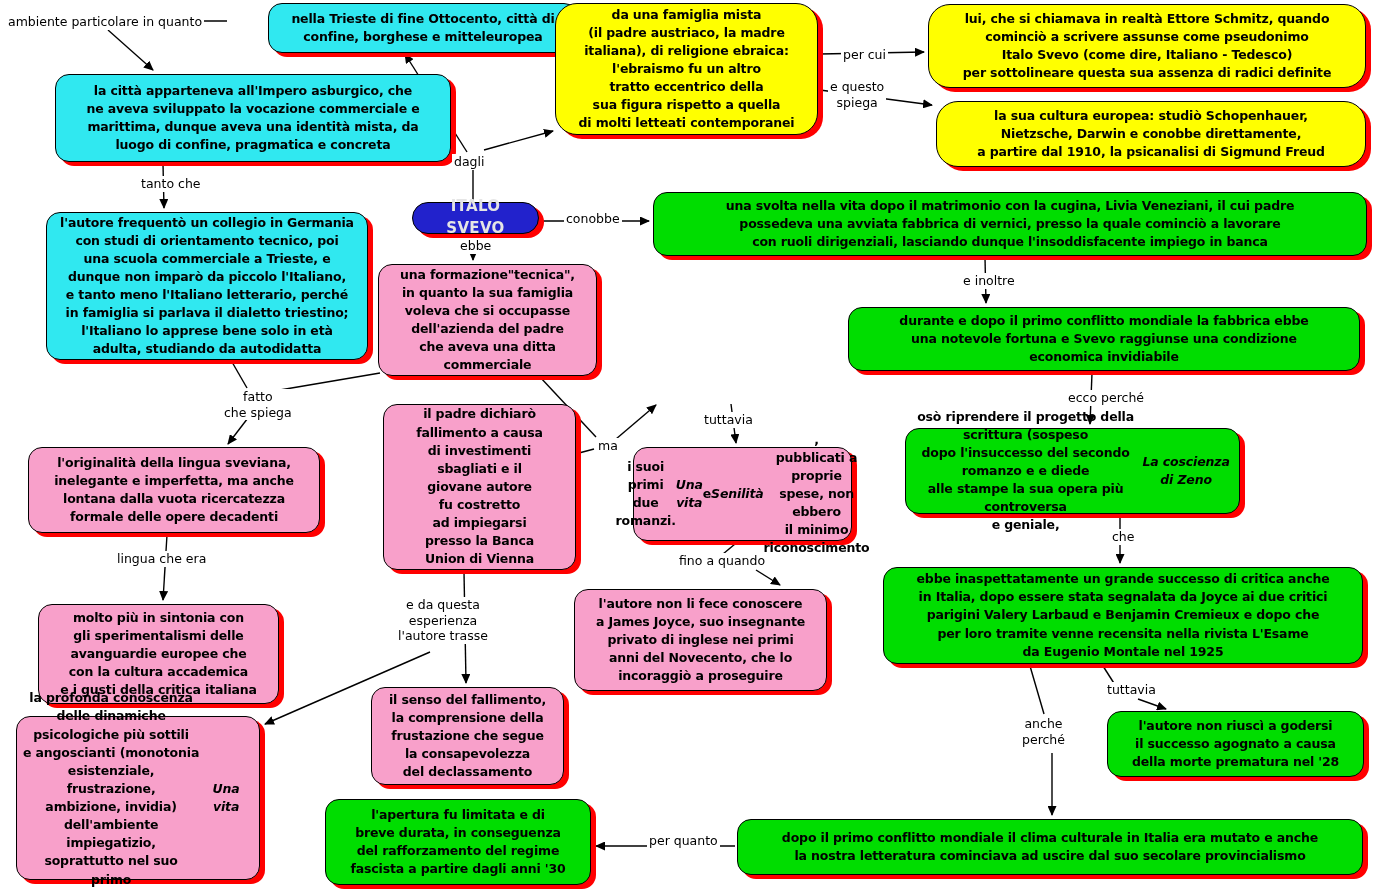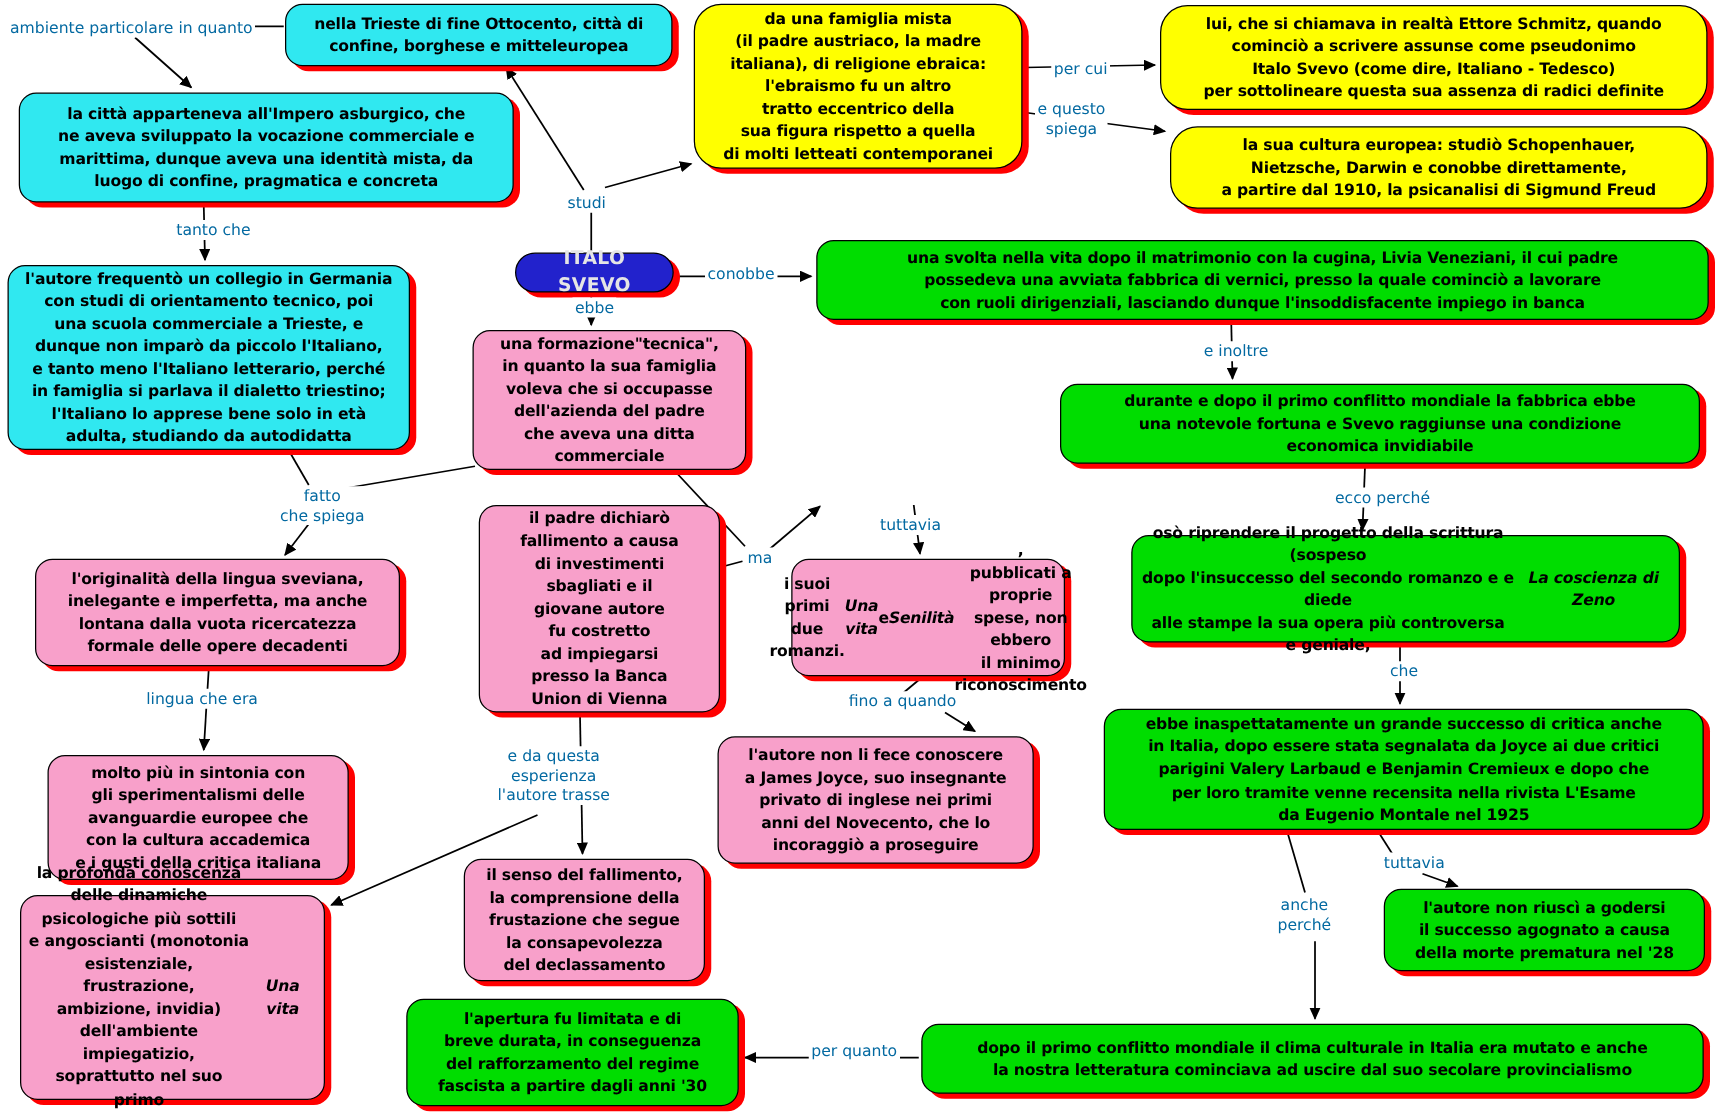--- a/index.html
+++ b/index.html
@@ -5,27 +5,27 @@
   html,body{margin:0;padding:0;background:#fff;}
   #canvas{position:relative;width:1374px;height:891px;background:#fff;overflow:hidden;
           font-family:"DejaVu Sans",sans-serif;}
   #wires{position:absolute;left:0;top:0;z-index:1;}
   .box{position:absolute;box-sizing:border-box;z-index:2;
        border:1.6px solid #000;border-radius:14px;
        display:flex;align-items:center;justify-content:center;
        text-align:center;font-weight:bold;font-size:12.5px;letter-spacing:-0.15px;
        line-height:1.45;white-space:pre-line;color:#000;padding:3px 6px;
        box-shadow:5px 4px 0 var(--shadow,#f00);}
-  .cyan{background:var(--cyan,#30e8f0);}
+  .cyan{background:var(--cyan,#30e8f0);margin-left:40px;}
   .yellow{background:var(--yellow,#ffff00);border-radius:22px;}
   .green{background:var(--green,#00dd00);}
   .pink{background:var(--pink,#f8a0ca);}
   .center-node{background:var(--blue,#2222cc);color:#e5e5e5;font-size:15px;
                border-radius:16px;letter-spacing:0.3px;}
-  .lbl{position:absolute;z-index:3;font-size:12.5px;color:#0369a1;background:#fff;
+  .lbl{position:absolute;z-index:3;font-size:12.5px;color:#000000;background:#fff;
        text-align:center;white-space:pre-line;line-height:1.25;padding:0 2px;}
   i{font-style:italic;}
 </style>
 </head>
 <body>
 
 <div id="canvas">
 
   <svg id="wires" width="1374" height="891">
     <defs>
@@ -115,21 +115,21 @@
 giovane autore
 fu costretto
 ad impiegarsi
 presso la Banca
 Union di Vienna</div>
   <div class="box pink" style="left:633px;top:447px;width:219px;height:94px"><span>i suoi primi due romanzi.
 </span><i>Una vita</i><span> e </span><i>Senilità</i><span>,
 pubblicati a proprie
 spese, non ebbero
 il minimo riconoscimento</span></div>
-  <div class="box green" style="left:905px;top:428px;width:439px;height:86px"><span>osò riprendere il progetto della scrittura (sospeso
+  <div class="box green" style="left:905px;top:428px;width:335px;height:86px"><span>osò riprendere il progetto della scrittura (sospeso
 dopo l'insuccesso del secondo romanzo e e diede
 alle stampe la sua opera più controversa
 e geniale, </span><i>La coscienza di Zeno</i></div>
   <div class="box pink" style="left:28px;top:447px;width:292px;height:86px">l'originalità della lingua sveviana,
 inelegante e imperfetta, ma anche
 lontana dalla vuota ricercatezza
 formale delle opere decadenti</div>
   <div class="box pink" style="left:38px;top:604px;width:241px;height:100px">molto più in sintonia con
 gli sperimentalismi delle
 avanguardie europee che
@@ -164,21 +164,21 @@
 della morte prematura nel '28</div>
   <div class="box green" style="left:325px;top:799px;width:266px;height:86px">l'apertura fu limitata e di
 breve durata, in conseguenza
 del rafforzamento del regime
 fascista a partire dagli anni '30</div>
   <div class="box green" style="left:737px;top:819px;width:626px;height:56px">dopo il primo conflitto mondiale il clima culturale in Italia era mutato e anche
 la nostra letteratura cominciava ad uscire dal suo secolare provincialismo</div>
 
   <div class="lbl" style="left:6px;top:14px">ambiente particolare in quanto</div>
   <div class="lbl" style="left:139px;top:176px">tanto che</div>
-  <div class="lbl" style="left:452px;top:154px">studi</div>
+  <div class="lbl" style="left:452px;top:154px">dagli</div>
   <div class="lbl" style="left:841px;top:47px">per cui</div>
   <div class="lbl" style="left:828px;top:79px">e questo
 spiega</div>
   <div class="lbl" style="left:564px;top:211px">conobbe</div>
   <div class="lbl" style="left:458px;top:238px">ebbe</div>
   <div class="lbl" style="left:961px;top:273px">e inoltre</div>
   <div class="lbl" style="left:222px;top:389px">fatto
 che spiega</div>
   <div class="lbl" style="left:596px;top:438px">ma</div>
   <div class="lbl" style="left:702px;top:412px">tuttavia</div>

